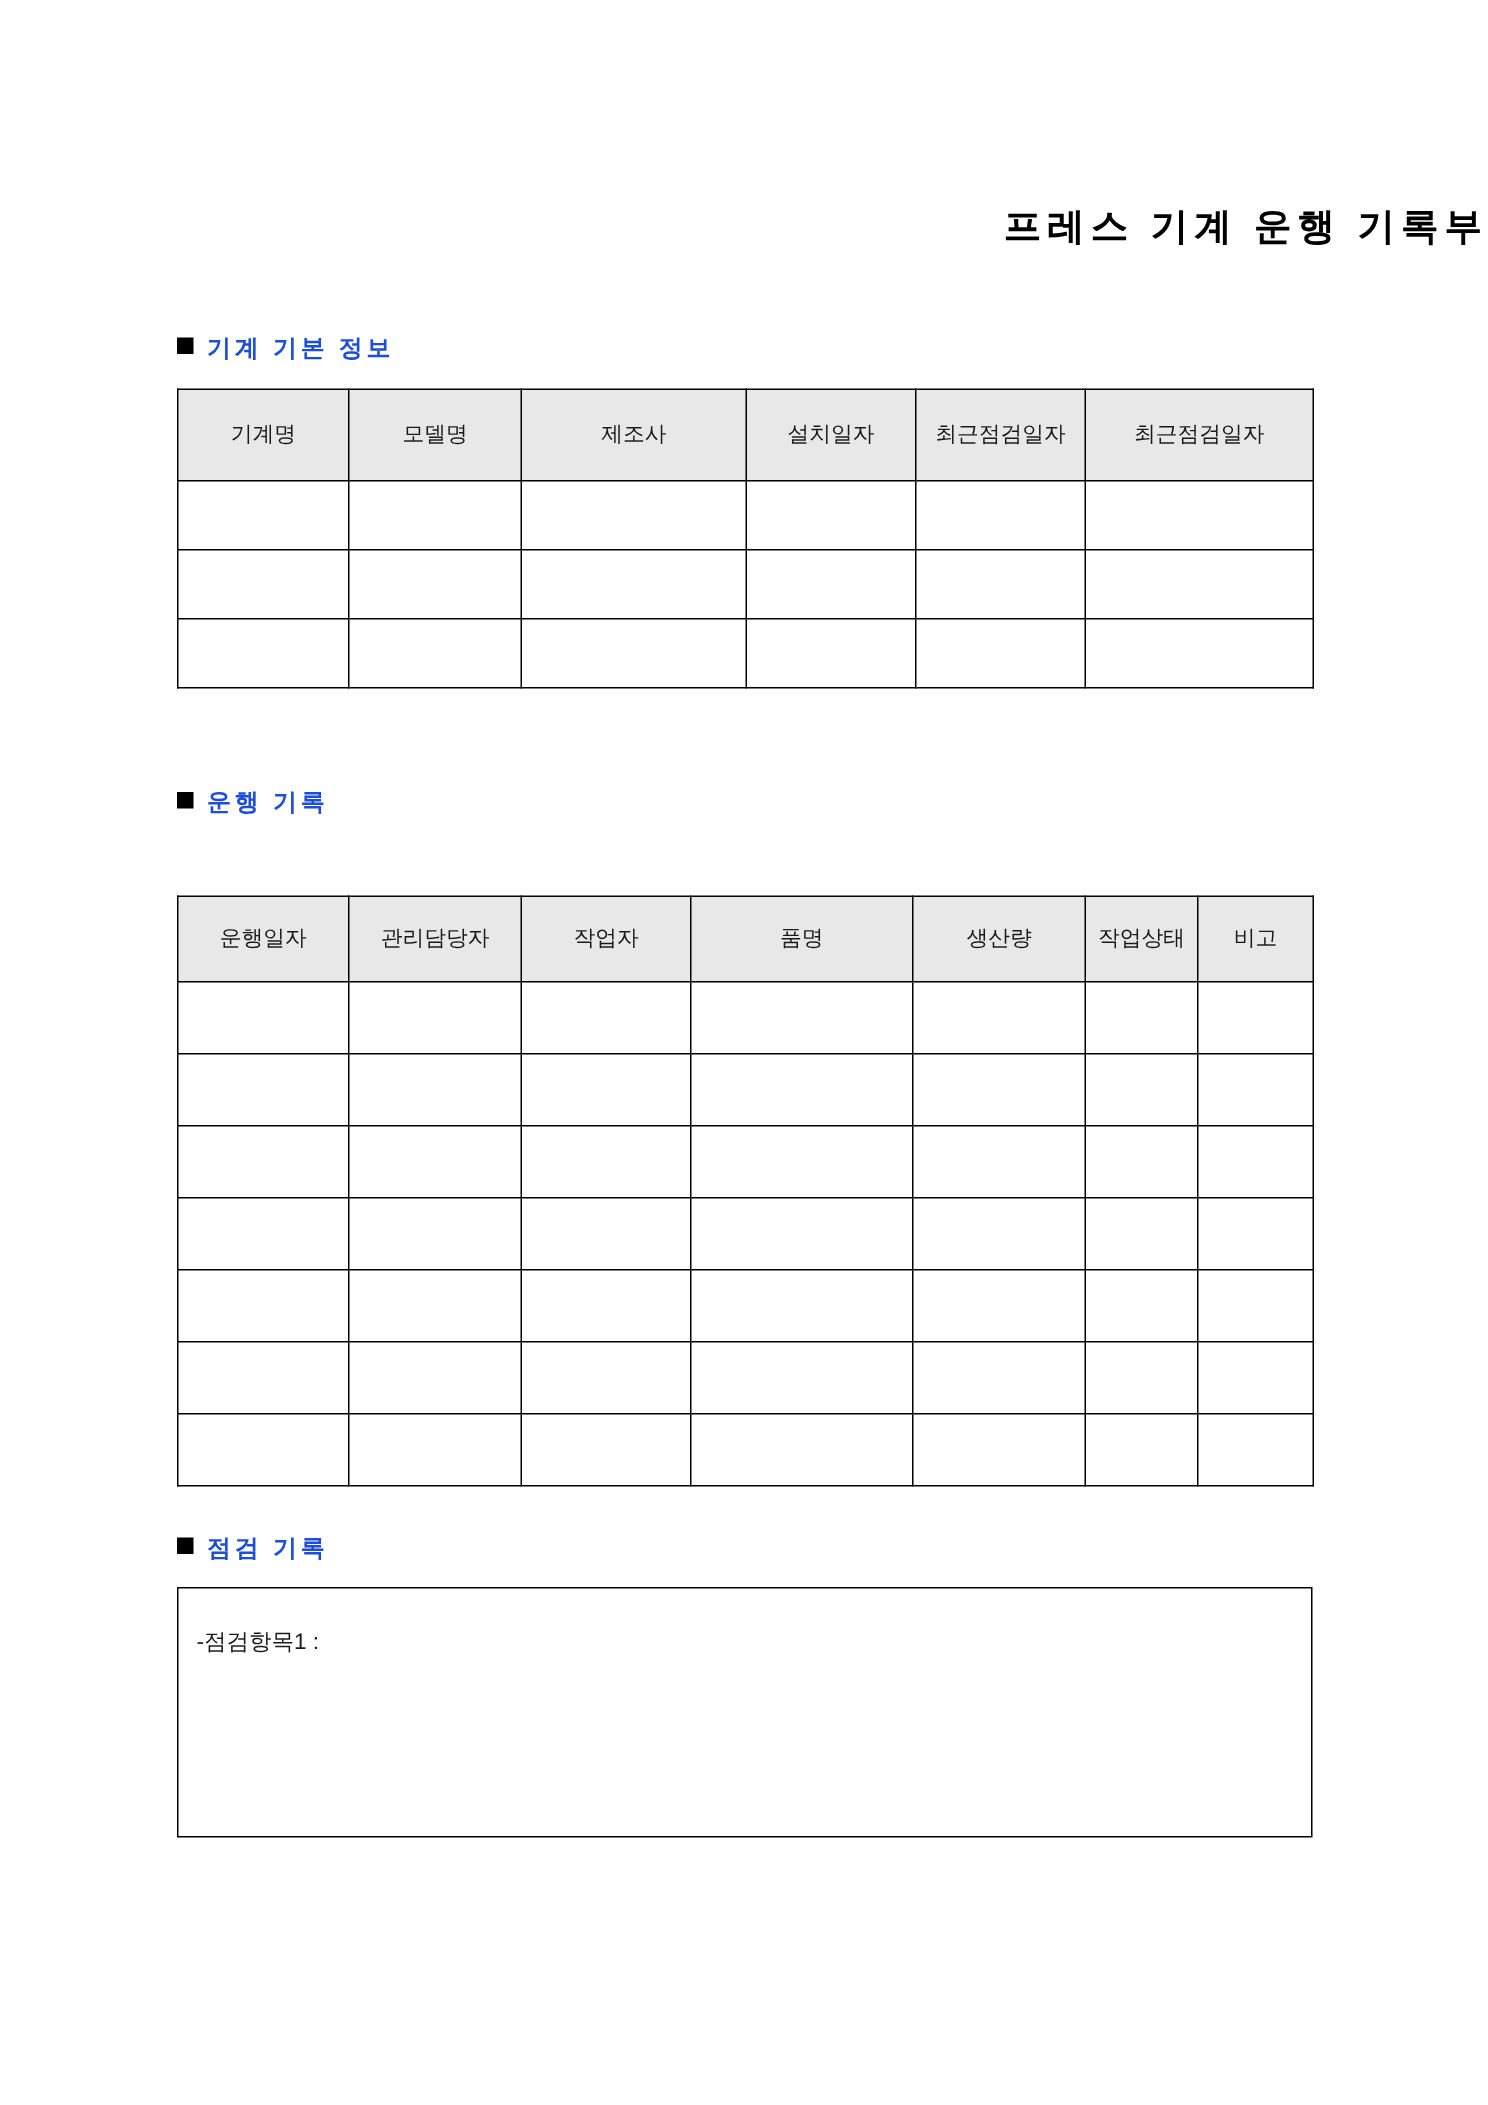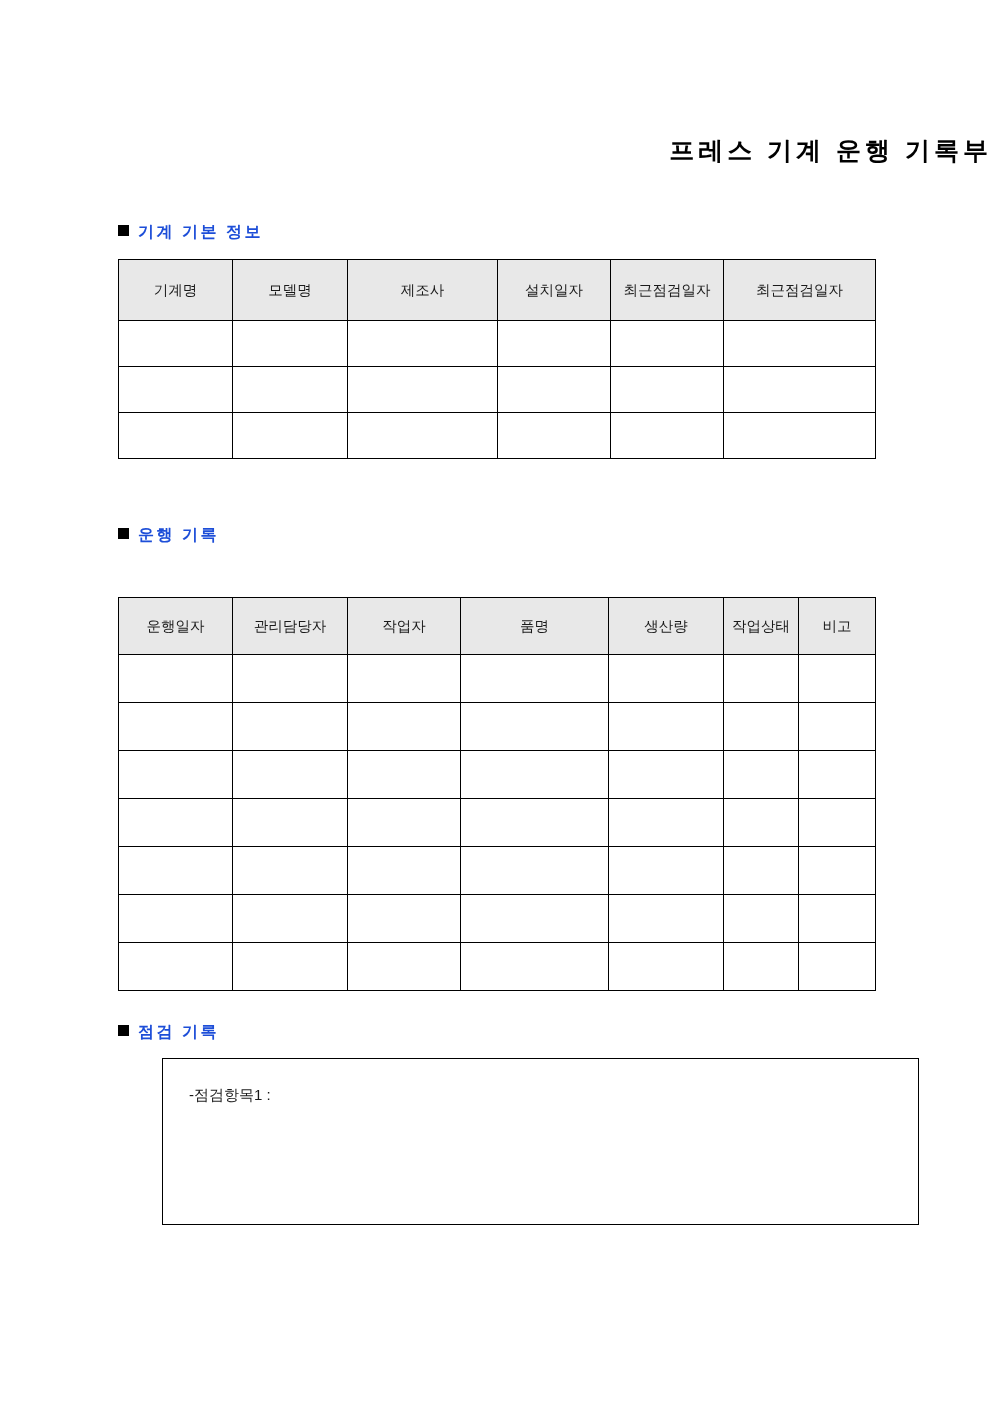--- a/index.html
+++ b/index.html
@@ -102,22 +102,21 @@
   
   #inspection-box {
     position: absolute;
     left: 118px;
     top: 1058px;
     width: 757px;
     height: 167px;
     box-sizing: border-box;
     border: 1px solid #000000;
     background: #ffffff;
-    padding: 22px 0 0 26px;
-    margin-left: 44px;
+    padding: 22px 0 0 12px;
   }
   #inspection-box .inspect-line {
     font-size: 15px;
     line-height: 28px;
     color: #1a1a1a;
     white-space: nowrap;
   }
 </style>
 </head>
 <body>

